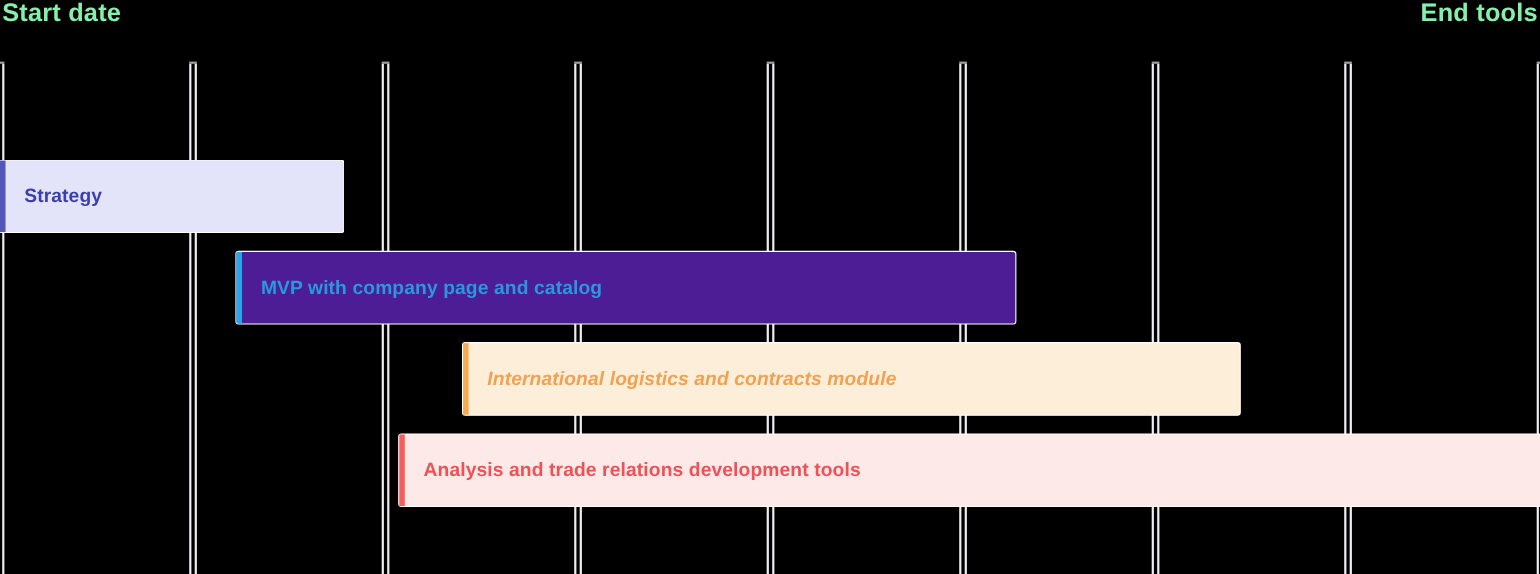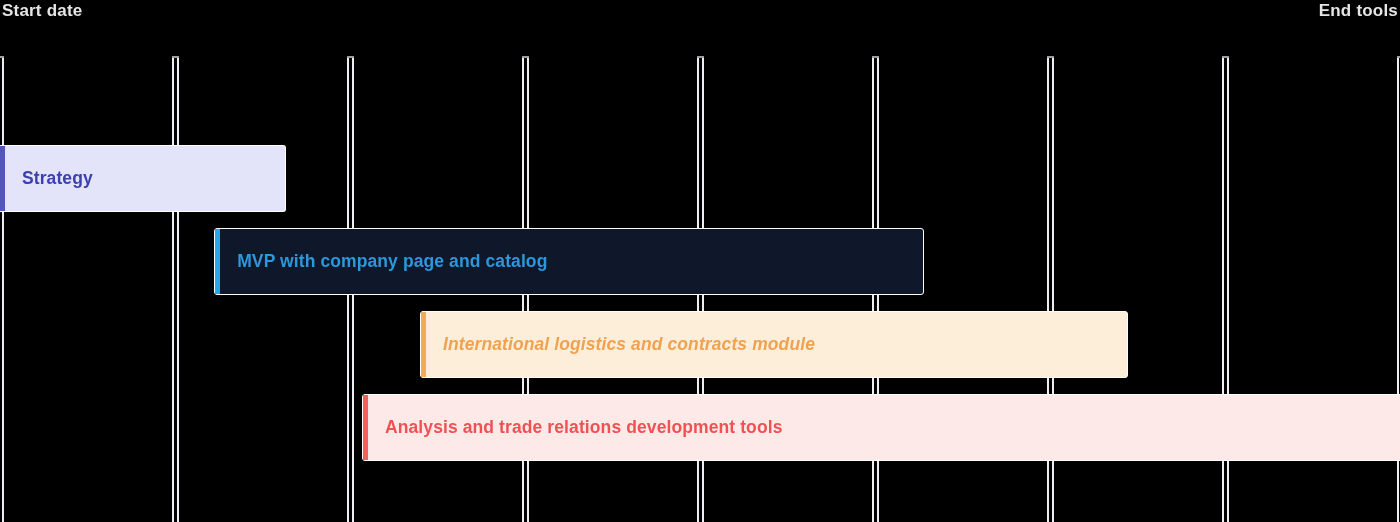--- a/index.html
+++ b/index.html
@@ -4,21 +4,21 @@
 <style>
   html,body{margin:0;padding:0}
   body{
     width:1400px;height:522px;
     position:relative;overflow:hidden;
     background:#000000;
     font-family:"Liberation Sans",sans-serif;
   }
   .hdr-label{
     position:absolute;top:0;
-    font-size:17px;font-weight:bold;color:#e5e5e5;
+    font-size:23px;font-weight:bold;color:#86efac;
     letter-spacing:0.2px;line-height:22px;
   }
   .hdr-start{left:2px}
   .hdr-end{right:2px}
   .gridline{
     position:absolute;top:58px;bottom:0;width:2px;
     background:#ededf2;
   }
   .gridcap{
     position:absolute;top:56px;height:2px;
@@ -67,25 +67,25 @@
       <div class="gridcap" style="left: 1046.5px; width: 7px; background: rgb(157, 157, 163);"></div>
       <div class="gridline" style="left: 1046.5px; background: rgb(237, 237, 242);"></div>
       <div class="gridline" style="left: 1051.5px; background: rgb(237, 237, 242);"></div>
       <div class="gridcap" style="left: 1221.5px; width: 7px; background: rgb(157, 157, 163);"></div>
       <div class="gridline" style="left: 1221.5px; background: rgb(237, 237, 242);"></div>
       <div class="gridline" style="left: 1226.5px; background: rgb(237, 237, 242);"></div>
       <div class="gridcap" style="left: 1396.5px; width: 7px; background: rgb(157, 157, 163);"></div>
       <div class="gridline" style="left: 1396.5px; background: rgb(237, 237, 242);"></div>
     </div>
   <div id="bars">
-      <div class="task-bar flush" style="left: 0px; width: 286px; top: 145px; height: 67px; background: rgb(227, 227, 249); border-color: rgb(255, 255, 255);">
+      <div class="task-bar flush" style="left: 0px; width: 313px; top: 145px; height: 67px; background: rgb(227, 227, 249); border-color: rgb(255, 255, 255);">
         <div class="task-accent" style="background: rgb(83, 86, 185);"></div>
         <span class="task-label" style="color: rgb(60, 63, 174);">Strategy</span>
       </div>
-      <div class="task-bar" style="left: 214.2px; width: 709.8px; top: 228px; height: 67px; background: #0f172a; border-color: rgb(255, 255, 255);">
+      <div class="task-bar" style="left: 214.2px; width: 709.8px; top: 228px; height: 67px; background: #4c1d95; border-color: rgb(255, 255, 255);">
         <div class="task-accent" style="background: rgb(40, 166, 233);"></div>
         <span class="task-label" style="color: rgb(43, 151, 220);">MVP with company page and catalog</span>
       </div>
       <div class="task-bar" style="left: 420px; width: 708.4px; top: 311px; height: 67px; background: rgb(253, 238, 218); border-color: rgb(255, 255, 255); font-style: italic;">
         <div class="task-accent" style="background: rgb(246, 169, 79);"></div>
         <span class="task-label" style="color: rgb(241, 162, 81);">International logistics and contracts module</span>
       </div>
       <div class="task-bar" style="left: 362px; width: 1155px; top: 394px; height: 67px; background: rgb(252, 233, 232); border-color: rgb(255, 255, 255);">
         <div class="task-accent" style="background: rgb(242, 95, 92);"></div>
         <span class="task-label" style="color: rgb(238, 82, 84);">Analysis and trade relations development tools</span>

